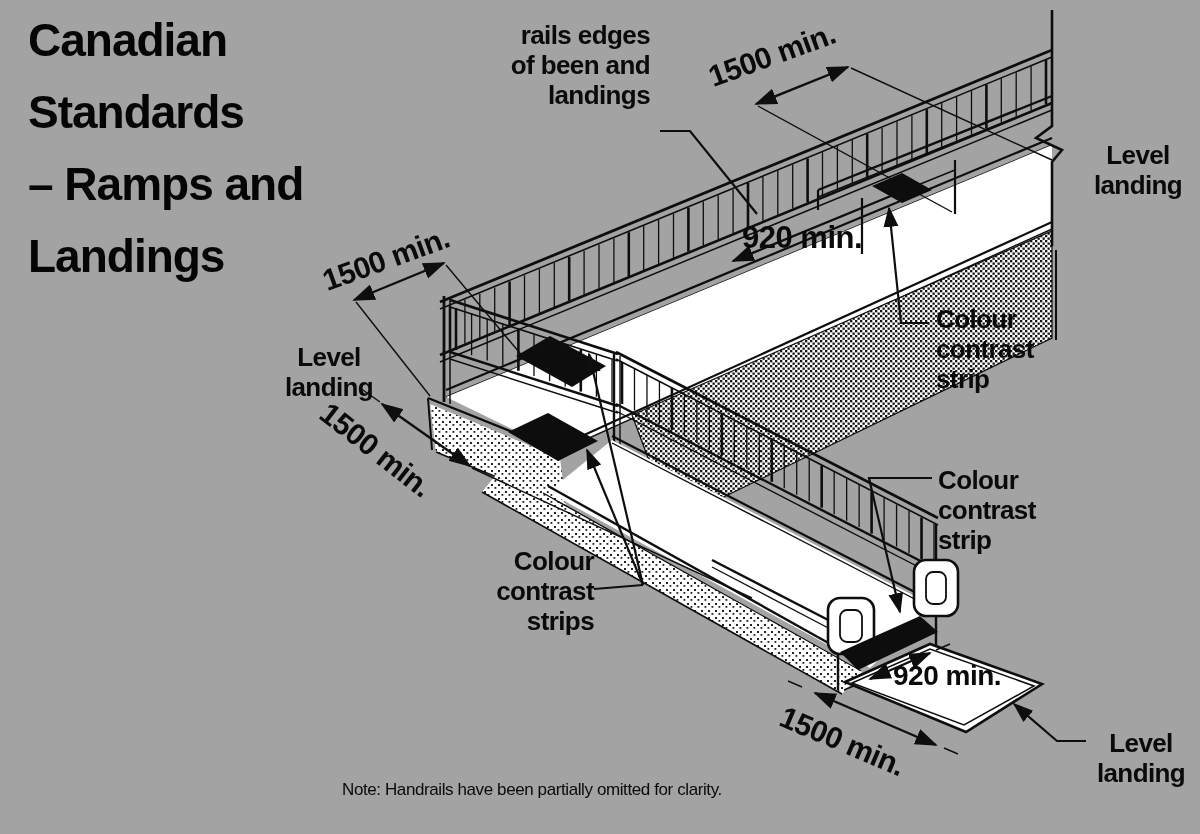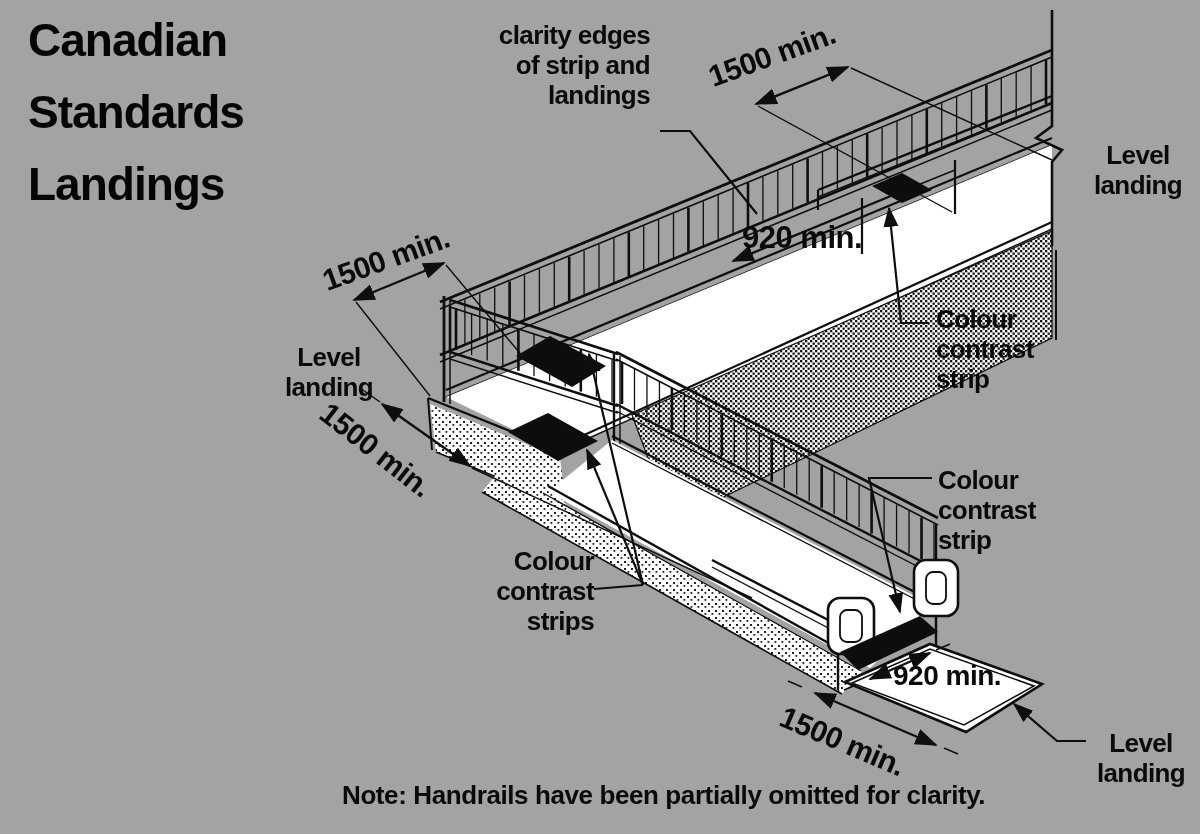--- a/index.html
+++ b/index.html
@@ -2,21 +2,21 @@
 <html><head>
 <meta charset="utf-8">
 <style>
   html,body{margin:0;padding:0;background:#ffffff;}
   #stage{position:relative;width:1200px;height:834px;background:#a3a3a3;overflow:hidden;
          font-family:"Liberation Sans",sans-serif;color:#0e0e0e;}
   .abs{position:absolute;}
   .ttl{font-weight:bold;font-size:46px;line-height:72px;letter-spacing:-1px;color:#050505;}
   .lbl{font-weight:bold;font-size:26px;line-height:30px;letter-spacing:-0.6px;color:#0a0a0a;}
   .dim{font-weight:bold;font-size:30px;letter-spacing:-0.5px;white-space:nowrap;color:#0a0a0a;}
-  .note{font-weight:bold;font-size:26px;letter-spacing:-0.4px;white-space:nowrap;color:#0a0a0a;}
+  .note{font-weight:normal;font-size:17px;letter-spacing:-0.4px;white-space:nowrap;color:#0a0a0a;}
   .ra{text-align:right;} .ca{text-align:center;margin-top:20px;}
   svg{position:absolute;left:0;top:0;}
 </style>
 </head>
 <body>
 
 <div id="stage">
 
   <svg width="1200" height="834" viewBox="0 0 1200 834">
     <defs>
@@ -240,26 +240,27 @@
       <path d="M594,589 L643,585"></path>
       <path d="M643,585 L589,354" marker-end="url(#ah)"></path>
       <path d="M643,585 L587,450" marker-end="url(#ah)"></path>
       <path d="M1086,741 L1057,741 L1014,704" marker-end="url(#ah)"></path>
     </g>
   </svg>
 
   <div class="abs ttl" style="left:28px;top:4px;">
     <div>Canadian</div>
     <div>Standards</div>
+    <div>– Ramps and</div>
     <div>Landings</div>
   </div>
 
   <div class="abs lbl ra" style="left:428px;top:20px;width:222px;">
-    <div>clarity edges</div>
-    <div>of strip and</div>
+    <div>rails edges</div>
+    <div>of been and</div>
     <div>landings</div>
   </div>
 
   <div class="abs dim" style="left:704px;top:62px;transform:rotate(-20deg);transform-origin:0 0;">1500 min.</div>
 
   <div class="abs lbl ca" style="left:1080px;top:120px;width:116px;">Level landing</div>
 
   <div class="abs dim" style="left:742px;top:220px;font-size:31px;">920 min.</div>
 
   <div class="abs dim" style="left:318px;top:266px;transform:rotate(-20deg);transform-origin:0 0;">1500 min.</div>

